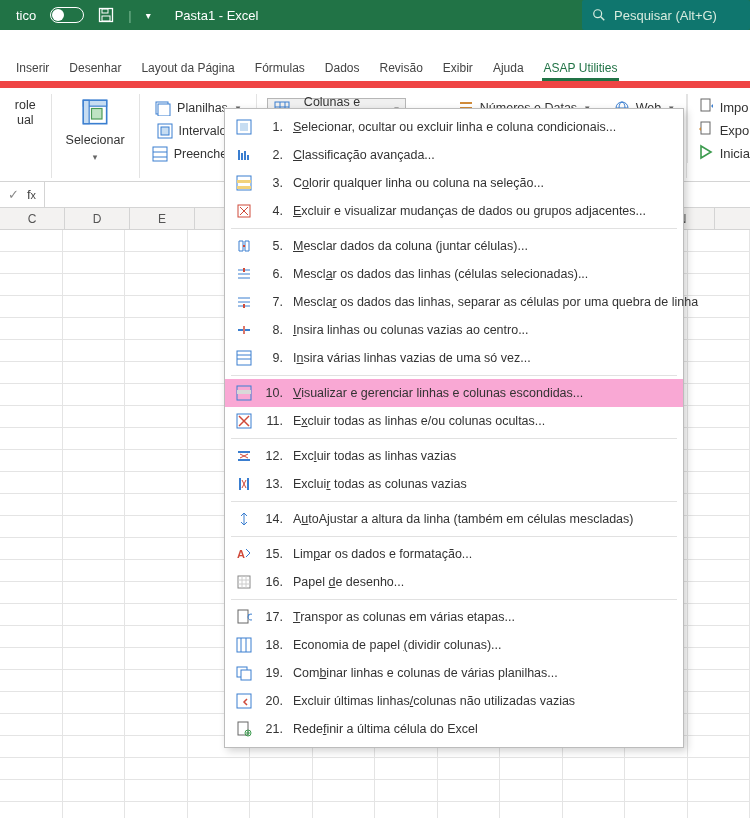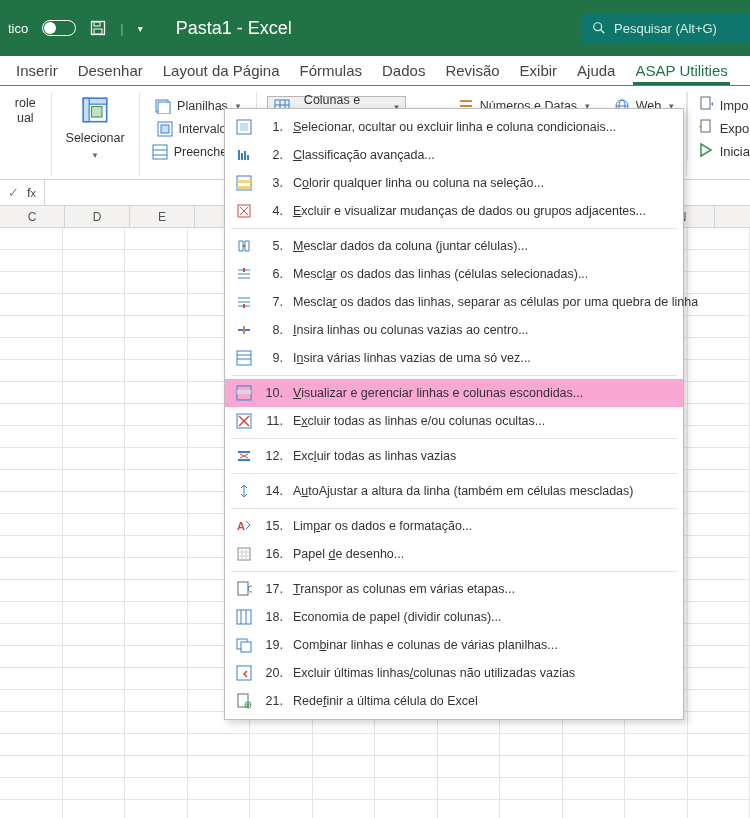--- a/index.html
+++ b/index.html
@@ -1,37 +1,37 @@
 <!DOCTYPE html>
 <html><head>
 <meta charset="utf-8">
 <style>
   * { margin: 0; padding: 0; box-sizing: border-box; font-family: "Segoe UI", Arial, sans-serif; }
   body { background: #fff; width: 750px; height: 818px; overflow: hidden; position: relative; }
 
   
-  .titlebar { height: 56px; background: #217346; display: flex; align-items: center; color: #fff; font-size: 13px; }
+  .titlebar { height: 30px; background: #217346; display: flex; align-items: center; color: #fff; font-size: 13px; padding-left: 8px; }
   .titlebar .left { display: flex; align-items: center; gap: 14px; padding: 0 8px; }
   .toggle {
     width: 34px; height: 16px; border: 1.5px solid #fff; border-radius: 9px; position: relative; display: inline-block;
   }
   .toggle::after { content:""; width:12px; height:12px; border-radius:50%; background:#fff; position:absolute; left:1px; top:1px; }
   .save-ico svg { display:block; }
   .caret { font-size: 10px; color:#fff; }
-  .titlebar .title { margin-left: 19px; font-size: 18px; white-space: nowrap; }
+  .titlebar .title { margin-left: 10px; font-size: 13px; white-space: nowrap; }
   .searchwrap { margin-left: auto; padding-right: 0; }
   .searchbox {
     background: #0f766e; color: #d8ecdf; height: 30px; width: 168px;
     display: flex; align-items: center; padding: 0 10px; gap: 8px; font-size: 13px;
     border-radius: 2px; margin-top: 0;
   }
   .searchbox svg { flex: none; }
 
   
-  .tabs { height: 30px; display: flex; align-items: flex-end; padding: 0 6px; font-size: 15px; background: #fff; border-bottom: 1px solid #ef4444;}
+  .tabs { height: 30px; display: flex; align-items: flex-end; padding: 0 6px; font-size: 12px; background: #fff; border-bottom: 7px solid #ef4444; margin-top: 28px;}
   .tab { padding: 6px 10px; color: #444; cursor: pointer; position: relative; }
   .tab.active { color: #217346; }
   .tab.active::after { content:""; position:absolute; left:8px; right:8px; bottom:0; height:3px; background:#217346; }
 
   
   .ribbon { height: 94px; border-bottom: 1px solid #d4d4d4; display:flex; align-items:flex-start; padding: 6px 0 0 0; font-size: 12.5px; color:#333; position:relative; }
   .ribgroup { padding: 2px 10px 0 10px; border-right: 1px solid #e3e3e3; height: 84px; display:flex; flex-direction:column; align-items:center; justify-content:flex-start; }
   .ribgroup.vertical-list { align-items: center; gap: 3px; padding-top: 4px; }
   .bigbtn { display:flex; flex-direction:column; align-items:center; gap:4px; padding:2px 4px; }
   .bigbtn .lbl { text-align:center; line-height:1.2; font-size:12.5px; }
@@ -767,20 +767,31 @@
       <span class="mi-icon">
         <svg width="16" height="16">
           <path d="M2 4 h12 M2 12 h12" stroke="#3a7ed0" stroke-width="2"></path>
           <line x1="4" y1="6" x2="12" y2="10" stroke="#d04a3a"></line>
           <line x1="12" y1="6" x2="4" y2="10" stroke="#d04a3a"></line>
         </svg>
       </span>
       <span class="num">12.</span>
       <span class="mi-text">Exc<span class="und">l</span>uir todas as linhas vazias</span>
     </div>
+    <div class="mitem">
+      <span class="mi-icon">
+        <svg width="16" height="16">
+          <path d="M4 2 v12 M12 2 v12" stroke="#3a7ed0" stroke-width="2"></path>
+          <line x1="6" y1="4" x2="10" y2="12" stroke="#d04a3a"></line>
+          <line x1="10" y1="4" x2="6" y2="12" stroke="#d04a3a"></line>
+        </svg>
+      </span>
+      <span class="num">13.</span>
+      <span class="mi-text">Exclui<span class="und">r</span> todas as colunas vazias</span>
+    </div>
     <div class="msep"></div>
     <div class="mitem">
       <span class="mi-icon">
         <svg width="16" height="16">
           <path d="M8 2 v12 M5 5 l3 -3 l3 3 M5 11 l3 3 l3 -3" fill="none" stroke="#3a7ed0"></path>
         </svg>
       </span>
       <span class="num">14.</span>
       <span class="mi-text">A<span class="und">u</span>toAjustar a altura da linha (também em células mescladas)</span>
     </div>

